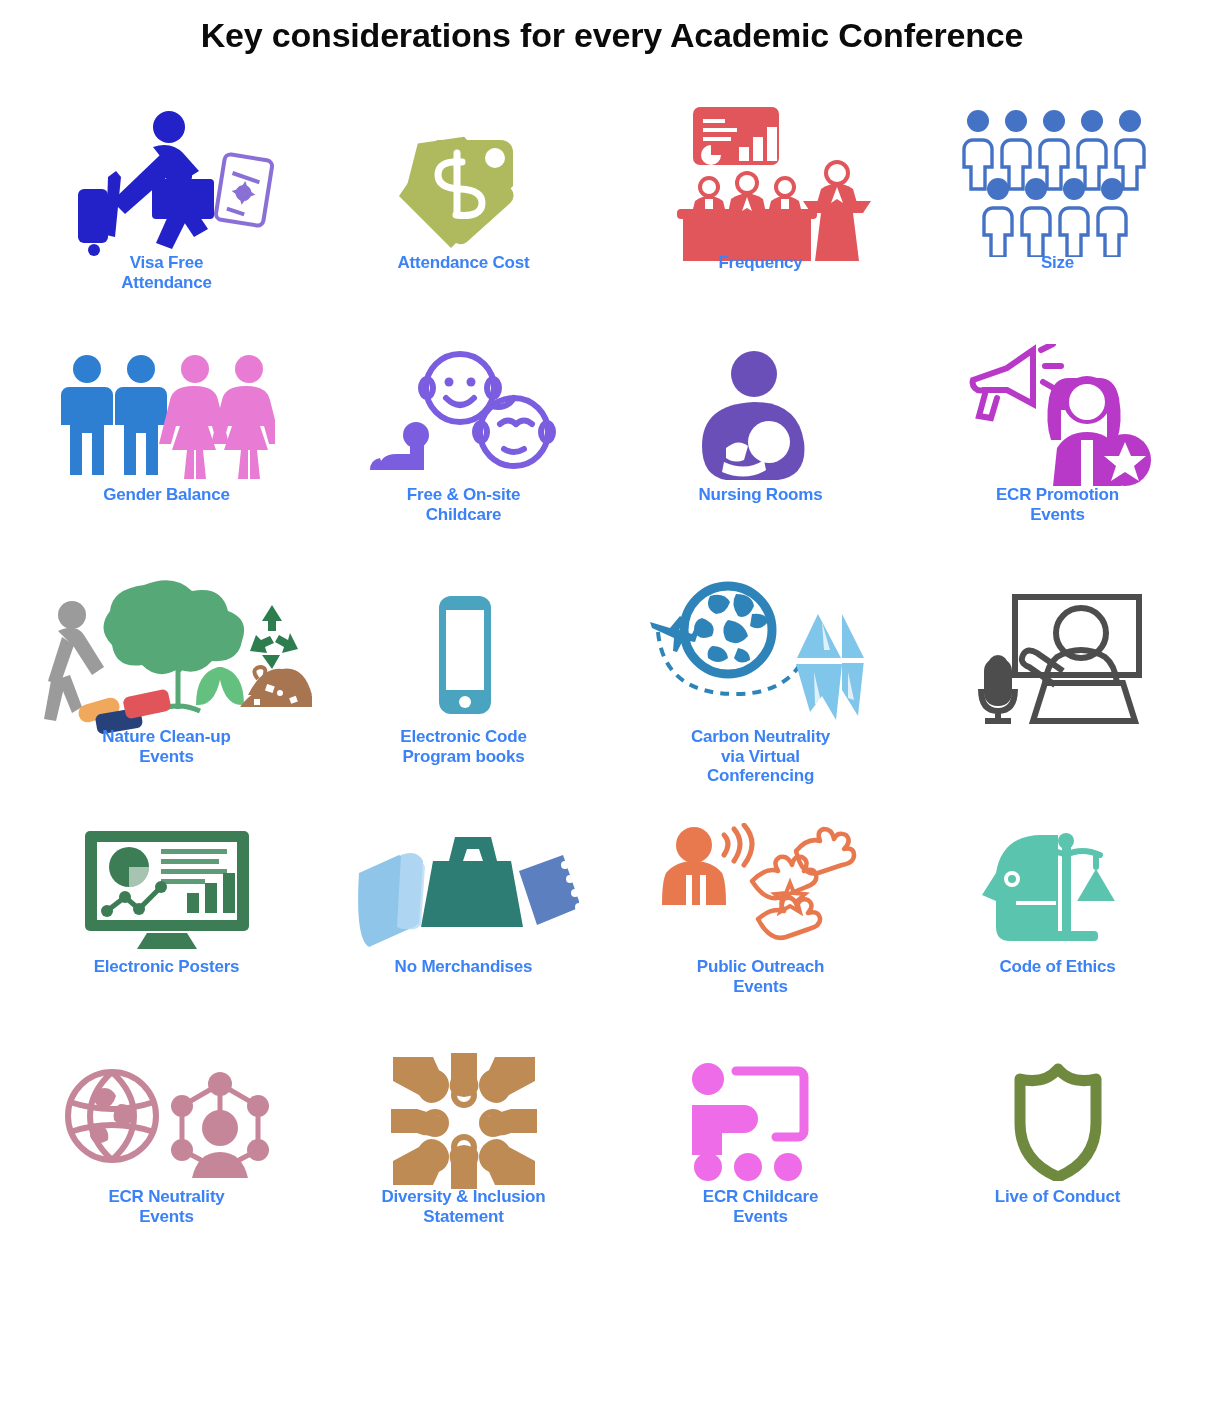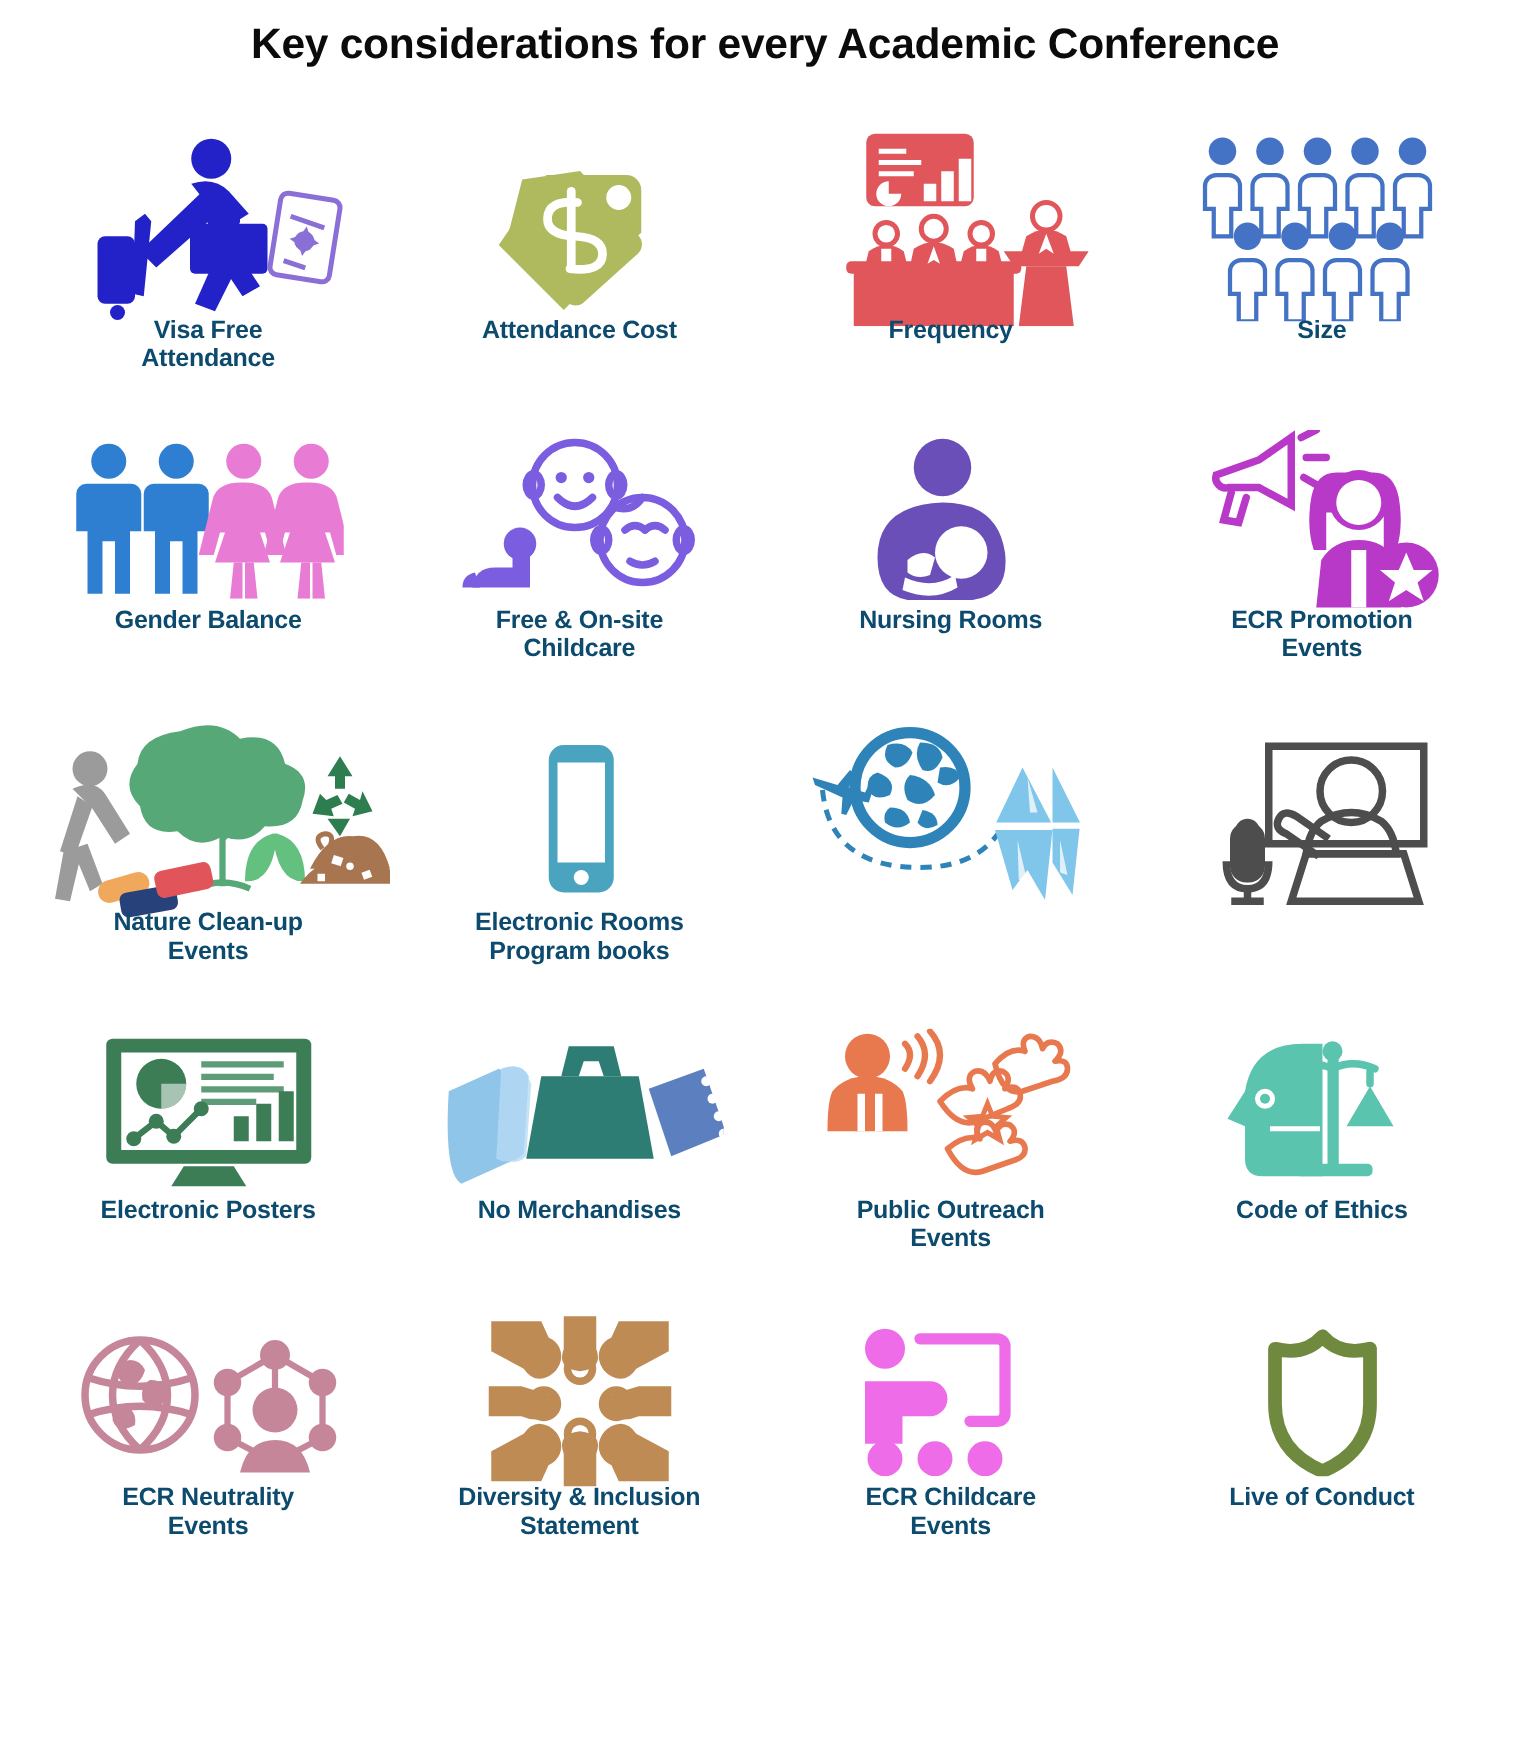--- a/index.html
+++ b/index.html
@@ -44,25 +44,25 @@
   }
   .icon-box {
     height: 158px;
     width: 100%;
     display: flex;
     align-items: center;
     justify-content: center;
   }
   .icon-box svg { display: block; }
   .cell-label {
-    font-size: 20px;
+    font-size: 17px;
     font-weight: bold;
     line-height: 1.16;
     text-align: center;
-    color: #0c4a6e;
+    color: #3b82f6;
     white-space: pre-line;
     margin-top: -4px;
     letter-spacing: -0.2px;
   }
   
   .r1 .icon-box { height: 150px; }
   .r2 .icon-box { height: 146px; }
   .r3 .icon-box { height: 152px; }
   .r4 .icon-box { height: 146px; }
   .r5 .icon-box { height: 140px; }
@@ -351,21 +351,21 @@
     </div>
 
     <div class="cell r3">
       <div class="icon-box">
         <svg width="90" height="130" viewBox="0 0 90 130">
           <rect x="20" y="6" width="52" height="118" rx="12" fill="#4AA3BF"></rect>
           <rect x="27" y="20" width="38" height="80" fill="#ffffff"></rect>
           <circle cx="46" cy="112" r="6" fill="#ffffff"></circle>
         </svg>
       </div>
-      <div class="cell-label">Electronic Rooms
+      <div class="cell-label">Electronic Code
 Program books</div>
     </div>
 
     <div class="cell r3">
       <div class="icon-box">
         <svg width="250" height="150" viewBox="0 0 250 150">
           <circle cx="92" cy="50" r="44" fill="none" stroke="#2E84B8" stroke-width="9"></circle>
           <g fill="#2E84B8">
             <path d="M74 16 q14 -4 20 6 q-4 12 -14 12 q-12 -6 -6 -18 z"></path>
             <path d="M100 14 q16 0 18 12 q-6 14 -16 10 q-8 -12 -2 -22 z"></path>
@@ -388,20 +388,23 @@
             <path d="M206 34 l24 48 -24 0 z"></path>
           </g>
           <rect x="150" y="78" width="96" height="5" fill="#ffffff"></rect>
           <g fill="#ffffff" opacity="0.75">
             <path d="M186 42 l8 28 -6 0 z"></path>
             <path d="M178 92 l8 34 -7 -2 z"></path>
             <path d="M212 92 l6 28 -6 -2 z"></path>
           </g>
         </svg>
       </div>
+      <div class="cell-label">Carbon Neutrality
+via Virtual
+Conferencing</div>
     </div>
 
     <div class="cell r3">
       <div class="icon-box">
         <svg width="190" height="140" viewBox="0 0 190 140">
           <g fill="none" stroke="#4D4D4D" stroke-width="6">
             <rect x="52" y="12" width="124" height="78"></rect>
             <circle cx="118" cy="48" r="25"></circle>
             <path d="M94 72 q24 -14 48 0 q10 8 12 26 h-72 q2 -18 12 -26 z"></path>
             <path d="M100 86 l-26 -18 q-10 -6 -14 2 q-4 8 6 12 l26 18"></path>

